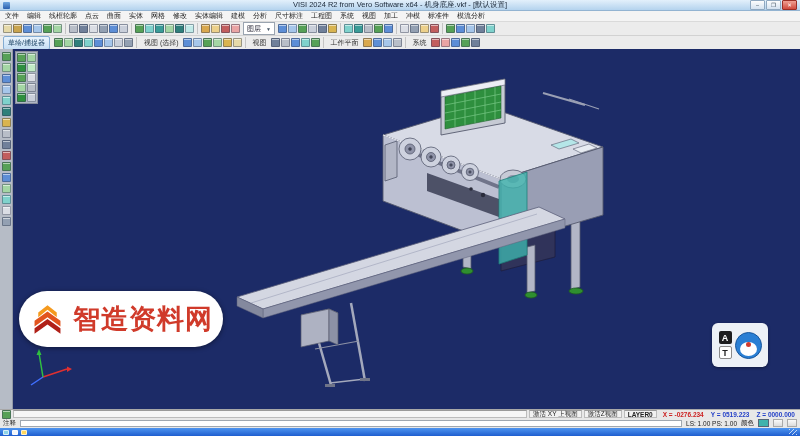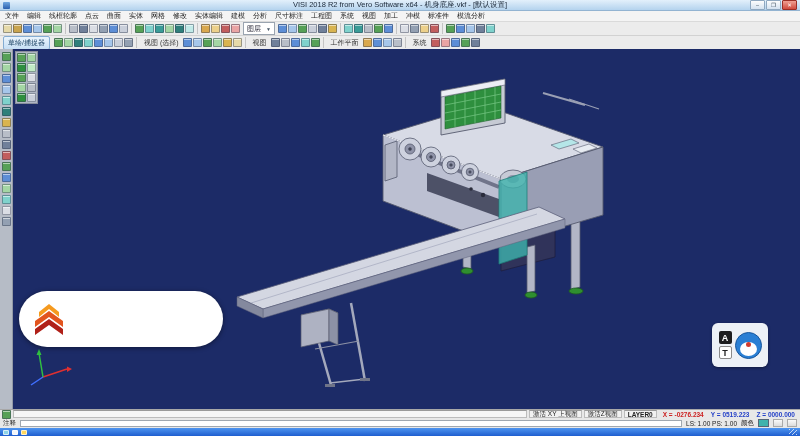--- a/index.html
+++ b/index.html
@@ -79,21 +79,21 @@
   .mini-btn{width:10px;height:8px;background:linear-gradient(#fafafa,#dcdcdc);border:1px solid #aaa;box-sizing:border-box;}
   .srow3{height:8px;background:linear-gradient(#4e95f0,#1f5ecf);display:flex;align-items:center;padding:0 3px;gap:3px;box-sizing:border-box;}
   .srow3 .mini{width:6px;height:5px;border-radius:1px;border:1px solid rgba(255,255,255,.65);box-sizing:border-box;}
   .grip{margin-left:auto;width:8px;height:6px;background:repeating-linear-gradient(135deg,rgba(255,255,255,.7) 0 1px,transparent 1px 3px);}
 </style>
 </head>
 <body>
 
 <div class="titlebar">
   <span class="app-ico"></span>
-  <span class="title-text">VISI 2018 R2 from Vero Software x64 - 机身底座.vkf - [默认设置]</span>
+  <span class="title-text">VISI 2024 R2 from Vero Software x64 - 机身底座.vkf - [默认设置]</span>
   <span class="win-controls">
     <span class="win-btn">–</span>
     <span class="win-btn">❐</span>
     <span class="win-btn close">✕</span>
   </span>
 </div>
 
 <div class="menubar">
     <span class="menu-item">文件</span>
     <span class="menu-item">编辑</span>
@@ -354,20 +354,21 @@
         <line x1="30" y1="328" x2="18" y2="336" stroke="#4070ff" stroke-width="1.5"></line>
       </g>
     </svg>
 
     <div class="watermark">
       <svg width="40" height="40" viewBox="0 0 40 40">
         <path d="M6 36 L20 26 L34 36 L34 30 L20 20 L6 30 Z" fill="#b02018"></path>
         <path d="M6 28 L20 18 L34 28 L34 22 L20 12 L6 22 Z" fill="#e2541e"></path>
         <path d="M10 18 L20 10 L30 18 L30 13 L20 5 L10 13 Z" fill="#f59a1e"></path>
       </svg>
+      <span class="wm-text">智造资料网</span>
     </div>
 
     <div class="mascot">
       <span class="tiles">
         <span class="tile dark">A</span>
         <span class="tile light">T</span>
       </span>
       <span class="dora"></span>
     </div>
   </div>

